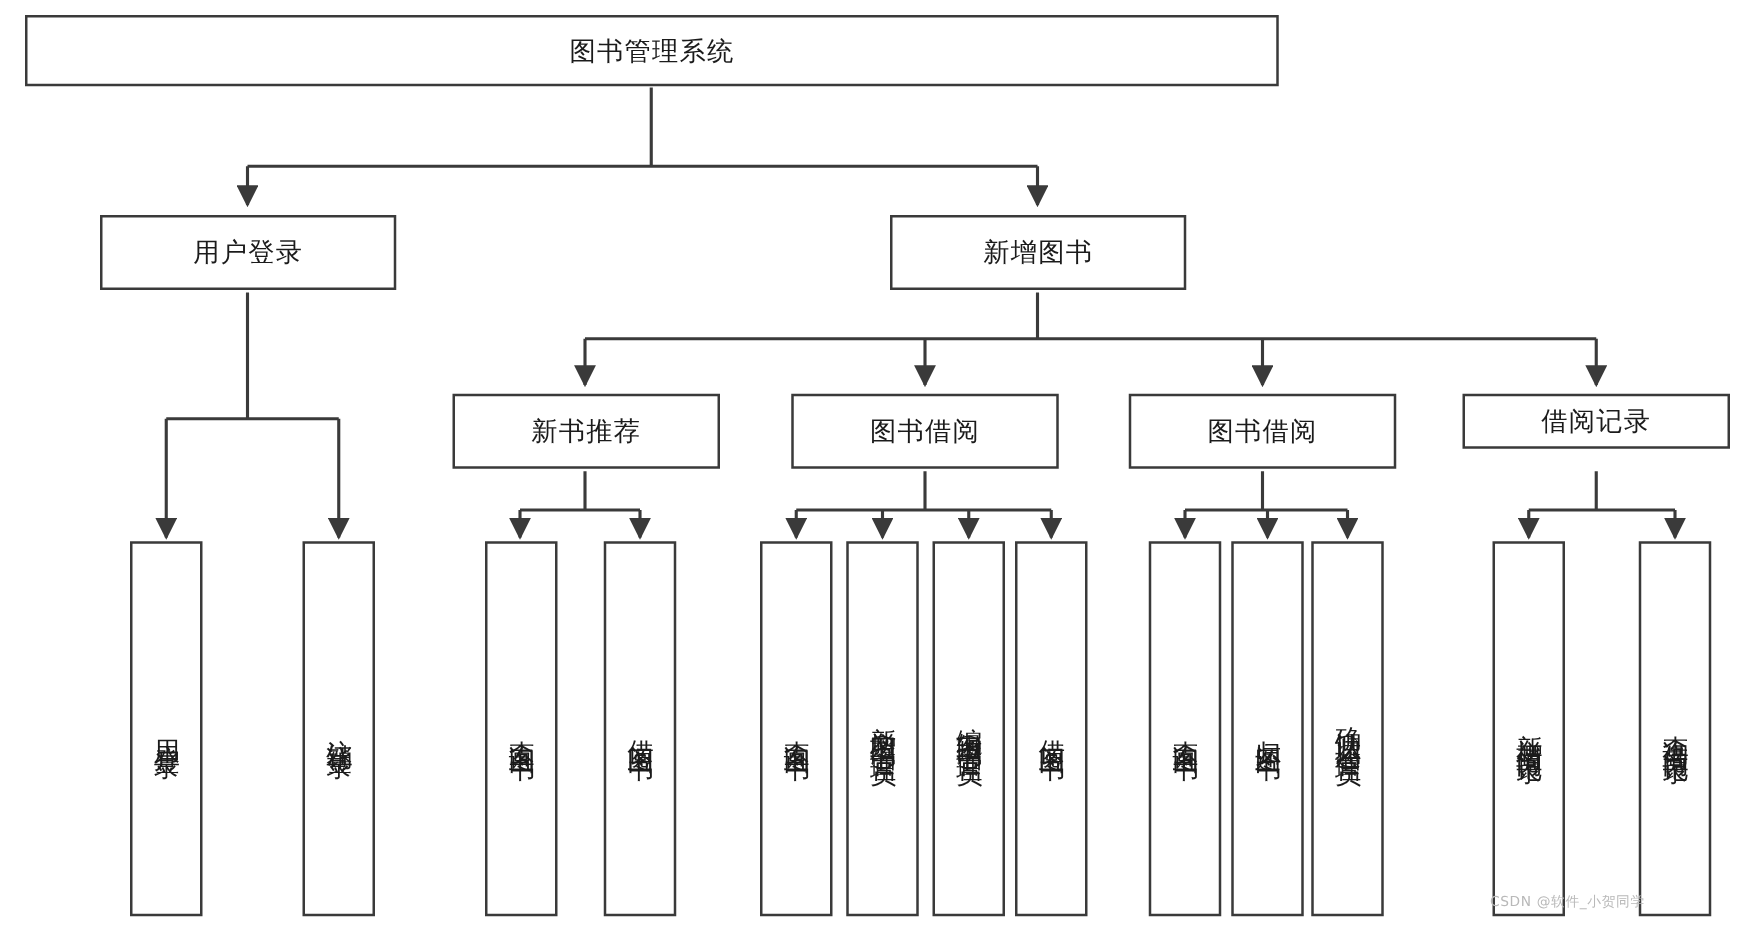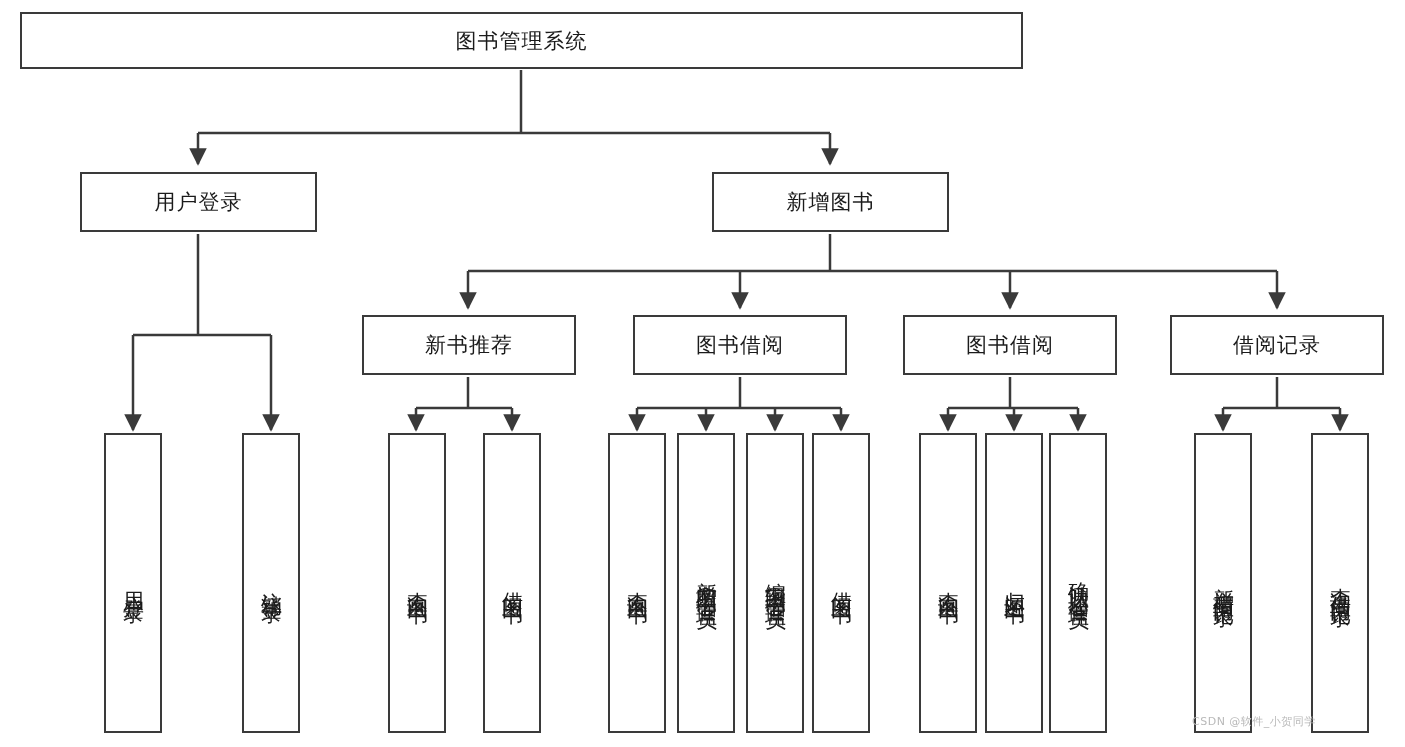--- a/index.html
+++ b/index.html
@@ -126,21 +126,21 @@
 
   <div class="node horiz" style="left:362px; top:315px; width:214px; height:60px;">
     <span>新书推荐</span>
   </div>
   <div class="node horiz" style="left:633px; top:315px; width:214px; height:60px;">
     <span>图书借阅</span>
   </div>
   <div class="node horiz" style="left:903px; top:315px; width:214px; height:60px;">
     <span>图书借阅</span>
   </div>
-  <div class="node horiz" style="left:1170px; top:315px; width:214px; height:60px;">
+  <div class="node horiz" style="left:1170px; top:315px; width:214px; height:44px;">
     <span>借阅记录</span>
   </div>
 
   <div class="node vert" style="left:104px; top:433px; width:58px; height:300px;">
     <span class="vlabel">用户登录</span>
   </div>
   <div class="node vert" style="left:242px; top:433px; width:58px; height:300px;">
     <span class="vlabel">注销登录</span>
   </div>
 

